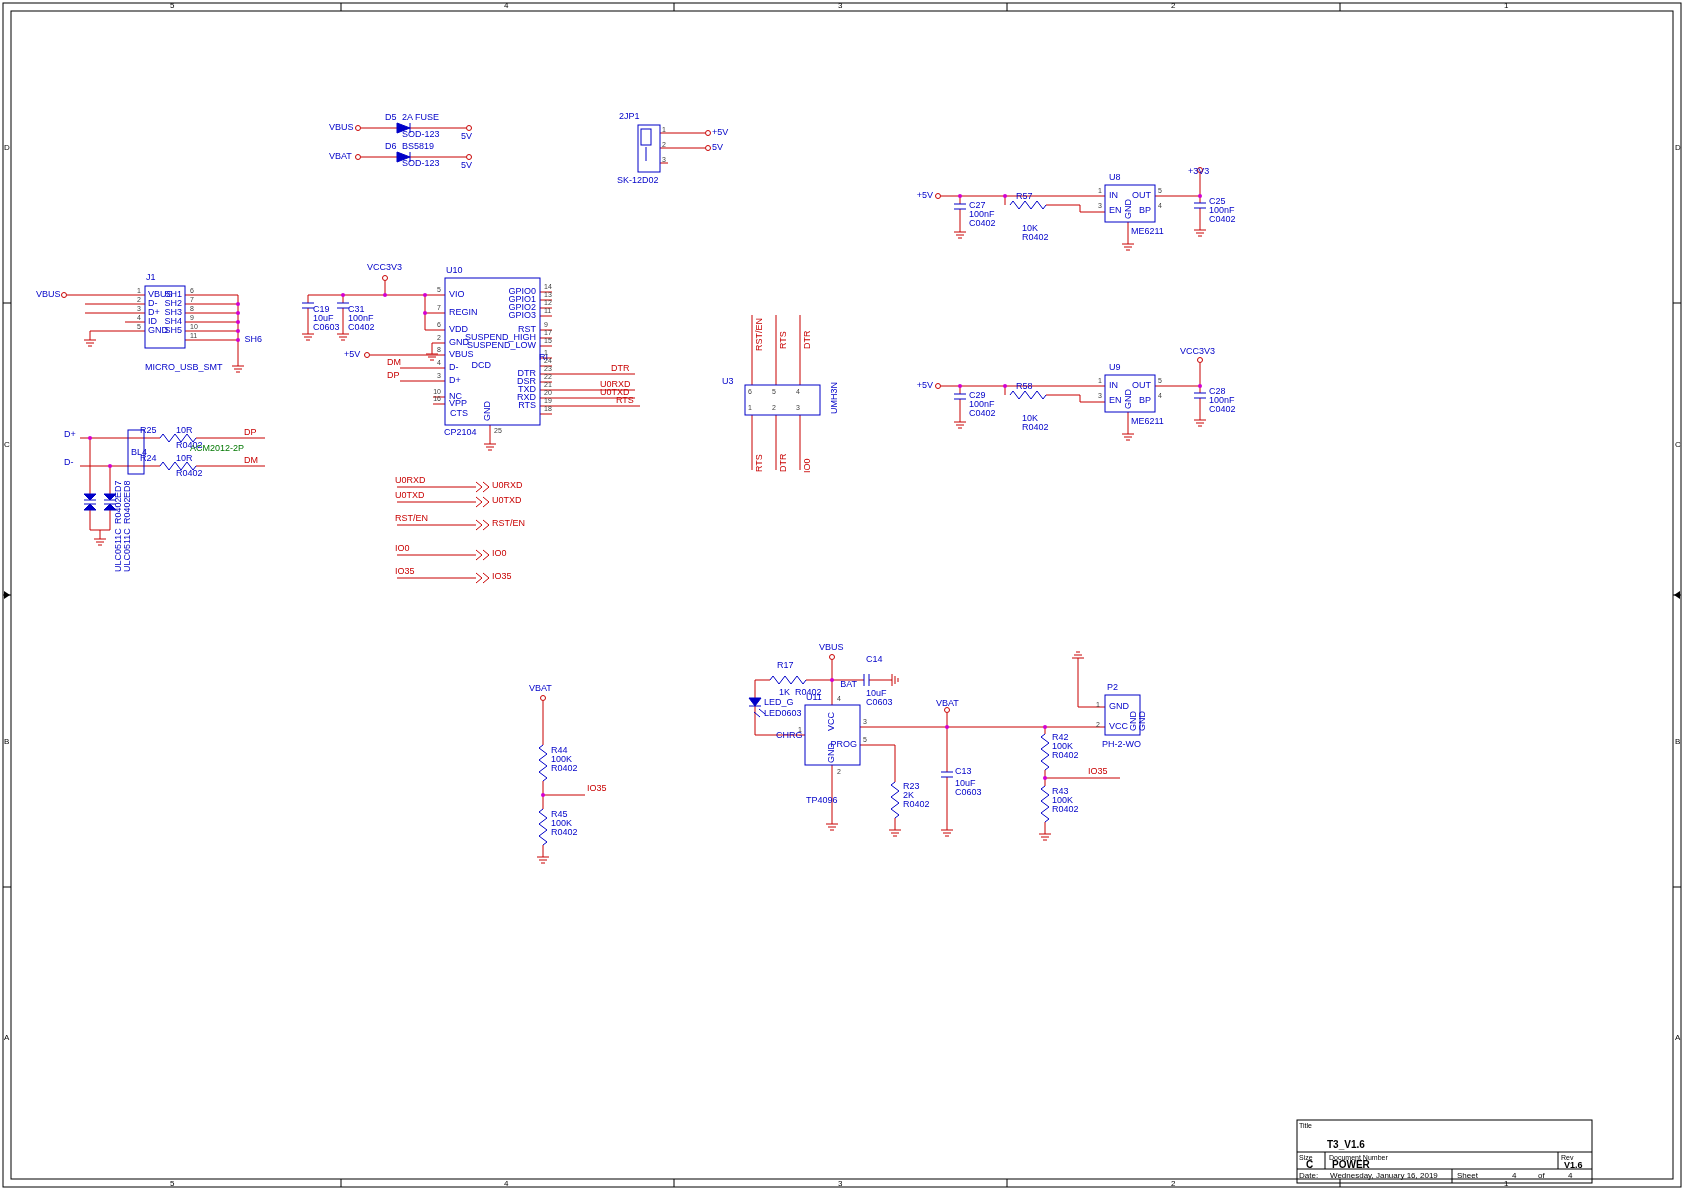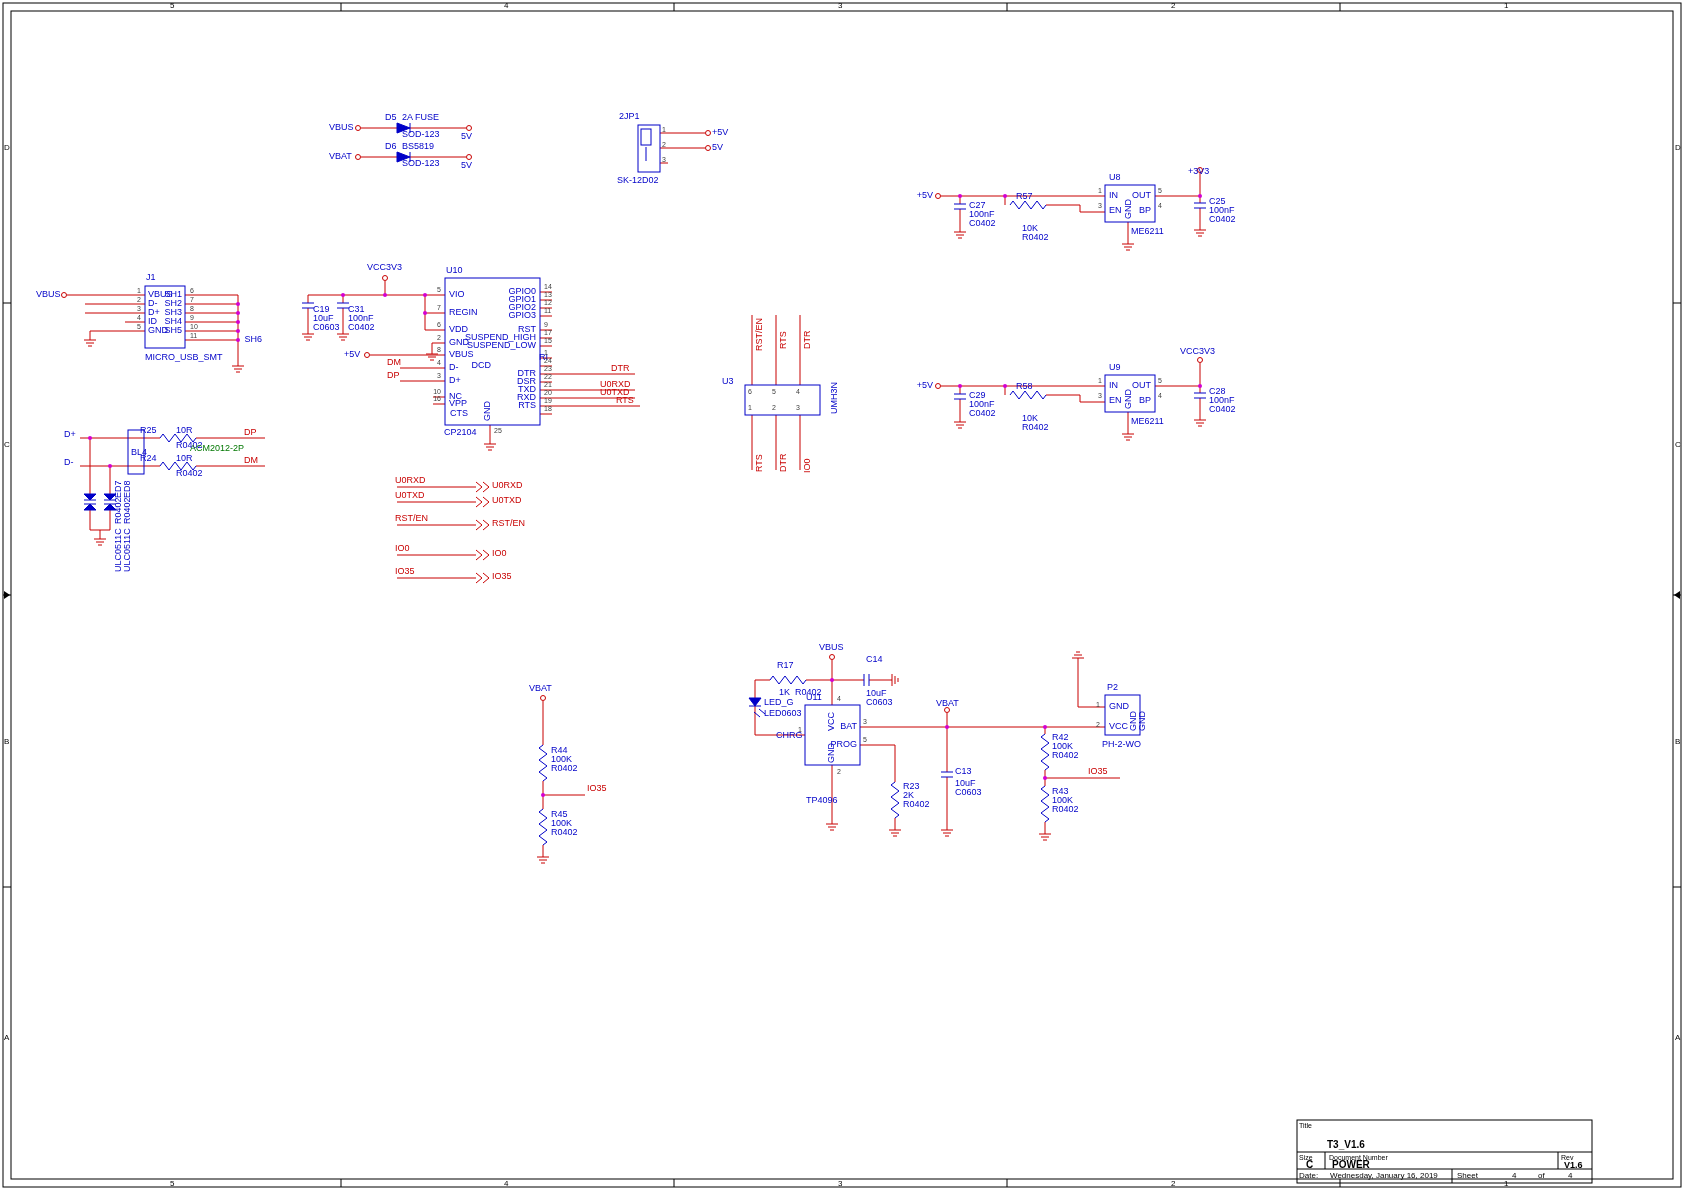--- a/index.html
+++ b/index.html
@@ -285,21 +285,21 @@
 <span class="lbl" style="right:1502px;top:308px">SH3</span>
 <span class="lbl" style="right:1502px;top:317px">SH4</span>
 <span class="lbl" style="right:1502px;top:326px">SH5</span>
 <span class="lbl" style="right:1422px;top:335px">SH6</span>
 <span class="lbl pin" style="left:190px;top:287px">6</span>
 <span class="lbl pin" style="left:190px;top:296px">7</span>
 <span class="lbl pin" style="left:190px;top:305px">8</span>
 <span class="lbl pin" style="left:190px;top:314px">9</span>
 <span class="lbl pin" style="left:190px;top:323px">10</span>
 <span class="lbl pin" style="left:190px;top:332px">11</span>
-<span class="lbl" style="left:145px;top:353px">MICRO_USB_SMT</span>
+<span class="lbl" style="left:145px;top:363px">MICRO_USB_SMT</span>
 
 <span class="lbl" style="left:367px;top:263px">VCC3V3</span>
 <span class="lbl" style="left:313px;top:305px">C19</span>
 <span class="lbl" style="left:313px;top:314px">10uF</span>
 <span class="lbl" style="left:313px;top:323px">C0603</span>
 <span class="lbl" style="left:348px;top:305px">C31</span>
 <span class="lbl" style="left:348px;top:314px">100nF</span>
 <span class="lbl" style="left:348px;top:323px">C0402</span>
 <span class="lbl" style="left:344px;top:350px">+5V</span>
 <span class="lbl" style="left:446px;top:266px">U10</span>
@@ -420,21 +420,21 @@
 <span class="lbl" style="left:779px;top:688px">1K</span>
 <span class="lbl" style="left:795px;top:688px">R0402</span>
 <span class="lbl" style="left:764px;top:698px">LED_G</span>
 <span class="lbl" style="left:764px;top:709px">LED0603</span>
 <span class="lbl" style="left:866px;top:655px">C14</span>
 <span class="lbl" style="left:866px;top:689px">10uF</span>
 <span class="lbl" style="left:866px;top:698px">C0603</span>
 <span class="lbl" style="left:806px;top:693px">U11</span>
 <span class="lbl rot" style="left:827px;top:731px">VCC</span>
 <span class="lbl" style="left:776px;top:731px">CHRG</span>
-<span class="lbl" style="right:827px;top:722px">BAT</span>
+<span class="lbl" style="right:827px;top:680px">BAT</span>
 <span class="lbl" style="right:827px;top:740px">PROG</span>
 <span class="lbl rot" style="left:827px;top:763px">GND</span>
 <span class="lbl pin" style="left:837px;top:695px">4</span>
 <span class="lbl pin" style="right:882px;top:726px">1</span>
 <span class="lbl pin" style="left:863px;top:718px">3</span>
 <span class="lbl pin" style="left:863px;top:736px">5</span>
 <span class="lbl pin" style="left:837px;top:768px">2</span>
 <span class="lbl" style="left:806px;top:796px">TP4096</span>
 <span class="lbl" style="left:936px;top:699px">VBAT</span>
 <span class="lbl" style="left:903px;top:782px">R23</span>

